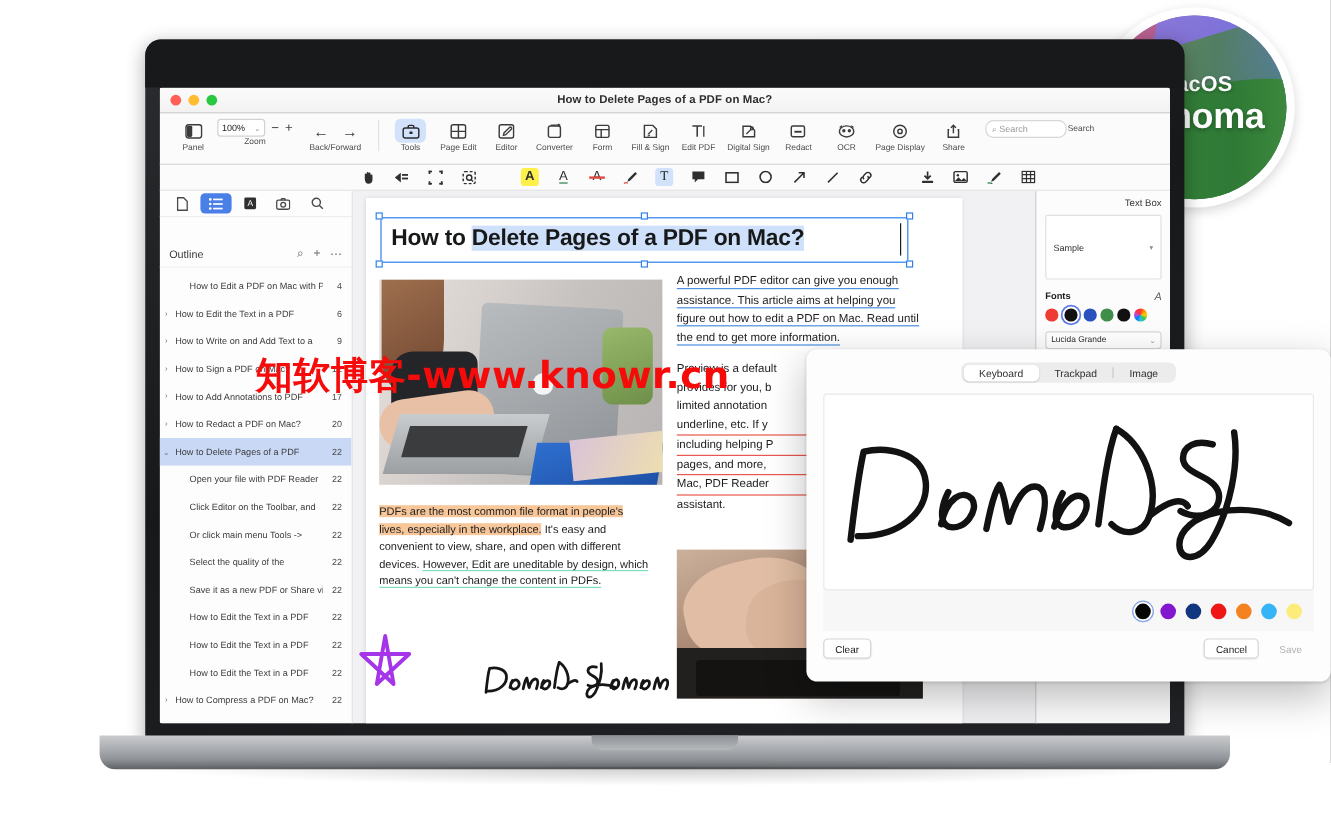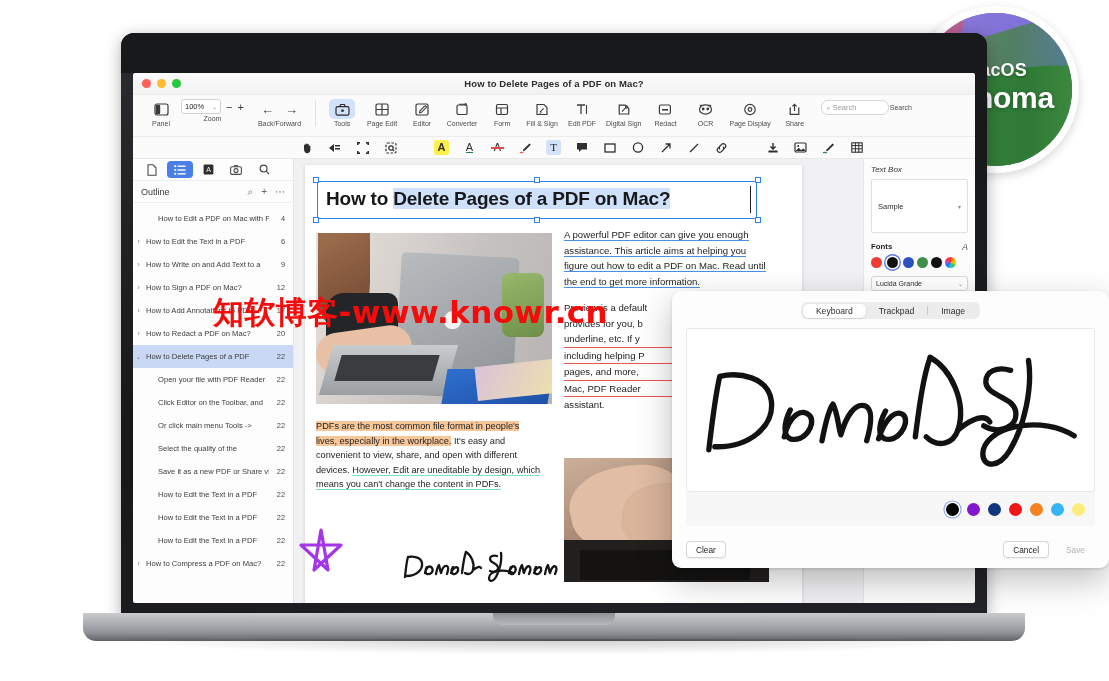--- a/index.html
+++ b/index.html
@@ -110,21 +110,21 @@
   
   .sidebar { width:161px; background:#fdfdfd; border-right:1px solid #e6e6e6; display:flex; flex-direction:column; }
   .sb-tabs { height:22px; display:flex; align-items:center; padding:0 6px; gap:2px; border-bottom:1px solid #ededed;}
   .sb-tab {
     width:26px; height:17px; display:flex; align-items:center; justify-content:center;
     border-radius:4px; font-size:11px; color:#4a4a4c; cursor:default;
   }
   .sb-tab.sel { background:#4b7fe8; color:#fff; }
   .sb-head {
     height:22px; display:flex; align-items:center; padding:0 8px;
-    font-size:9px; color:#3a3a3c; border-bottom:1px solid #f0f0f0;
+    font-size:9px; color:#3a3a3c; border-bottom:1px solid #f0f0f0;margin-top:20px;
   }
   .sb-head .sp { flex:1; }
   .sb-head .hi { margin-left:8px; font-size:10px; color:#6b6b6d; cursor:default;}
   .sb-list { flex:1; overflow:hidden; padding-top:4px; }
   .ol-row {
     height:23px; display:flex; align-items:center; font-size:7.6px; color:#3c3c3e;
     padding-right:8px; cursor:default;
   }
   .ol-row.sel { background:#c9d9f5; }
   .ol-caret { width:11px; text-align:center; font-size:6.5px; color:#757577; flex:none; }
@@ -195,21 +195,21 @@
 
   .star {
     position:absolute; left:-10px; top:361px; width:52px; height:50px; color:#a435e8;
   }
   .sigtext {
     position:absolute; left:92px; top:381px; width:170px; height:40px;
   }
 
   
   .rpanel { width:112px; background:#fcfcfc; border-left:1px solid #e6e6e6; padding:6px 7px; }
-  .rp-title { text-align:left; font-size:8px; color:#38383a; margin-bottom:5px;font-style:italic; }
+  .rp-title { text-align:right; font-size:8px; color:#38383a; margin-bottom:5px; }
   .rp-sample {
     height:54px; border:1px solid #e0e0e0; background:#fff; border-radius:2px;
     display:flex; align-items:center; justify-content:space-between; padding:0 6px;
     font-size:7.5px; color:#2e2e30;
   }
   .rp-fonts-row { display:flex; justify-content:space-between; margin:9px 0 5px; }
   .rp-fonts-lab { font-size:7.8px; font-weight:700; color:#1d1d1f; }
   .rp-A { font-size:9px; font-style:italic; color:#5a5a5c; }
   .swatches { display:flex; align-items:center; gap:3px; }
   .sw { width:11px; height:11px; border-radius:50%; }
@@ -257,21 +257,21 @@
     font-size:8px; color:#1d1d1f; padding-left:6px; overflow:hidden;
   }
   .fp-arrow {
     width:13px; height:14px; background:#4b87f0; border-radius:3px; color:#fff;
     display:flex; align-items:center; justify-content:center; font-size:7px; margin-right:1px;
   }
   .ink-swatches { display:flex; gap:8px; margin-left:auto; padding-right:6px; }
   .ink { width:13px; height:13px; border-radius:50%; }
   .ink.selw { box-shadow:0 0 0 1.5px #fff, 0 0 0 2.6px #8aa4e8; }
 
-  .sig-actions { height:26px; display:flex; align-items:flex-end; margin-top:6px; }
+  .sig-actions { height:26px; display:flex; align-items:flex-start; margin-top:6px; }
   .btn {
     height:17px; padding:0 9px; border:1px solid #d6d6d6; border-radius:4px; background:#fff;
     font-size:8.3px; color:#1d1d1f; display:flex; align-items:center; cursor:default;
     box-shadow:0 .5px 1px rgba(0,0,0,.06);
   }
   .btn.ghost { border-color:transparent; background:transparent; color:#b1b1b3; box-shadow:none;}
   .sig-actions .right { margin-left:auto; display:flex; gap:7px; }
 
   
   #watermark {
@@ -792,20 +792,21 @@
             </div>
 
             <div class="body-col-r">
               <div>
                 <span class="u-blue">A powerful PDF editor can give you enough assistance. This article aims at helping you figure out how to edit a PDF on Mac. Read until the end to get more information.</span>
               </div>
               <div style="height:11px;"></div>
               <div style="line-height:15.5px;">
                 <div>Preview is a default</div>
                 <div>provides for you, b</div>
+                <div>limited annotation</div>
                 <div class="u-red">underline, etc. If y</div>
                 <div class="u-red">including helping P</div>
                 <div class="u-red">pages, and more,</div>
                 <div class="u-red">Mac, PDF Reader</div>
                 <div>assistant.</div>
               </div>
             </div>
 
             <div class="body-col-l">
               <span class="hl-orange">PDFs are the most common file format in people's lives, especially in the workplace.</span>

